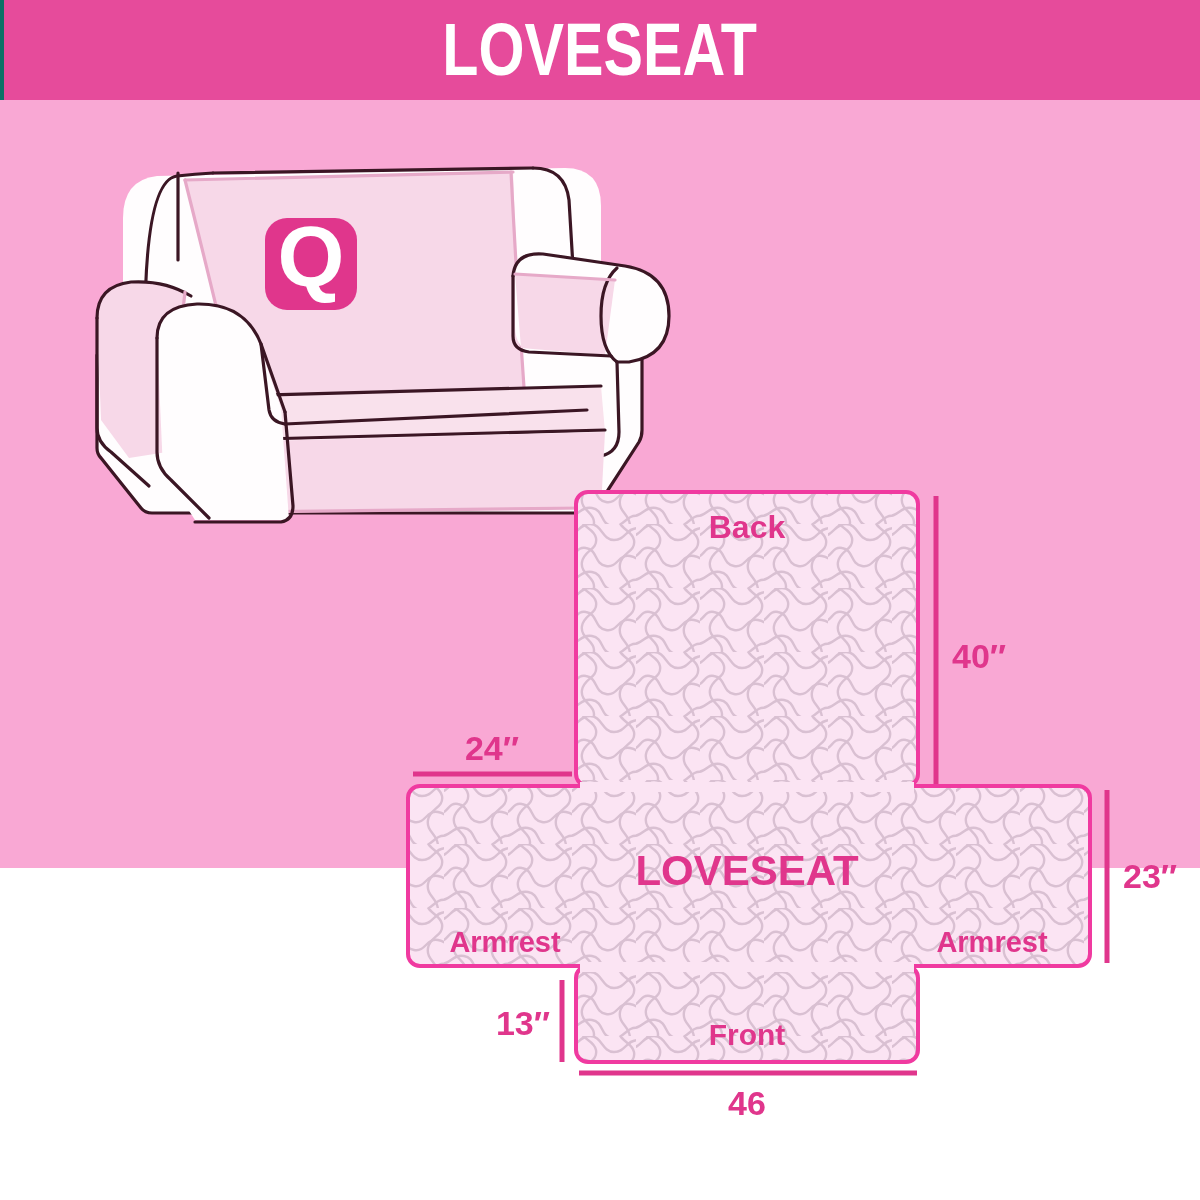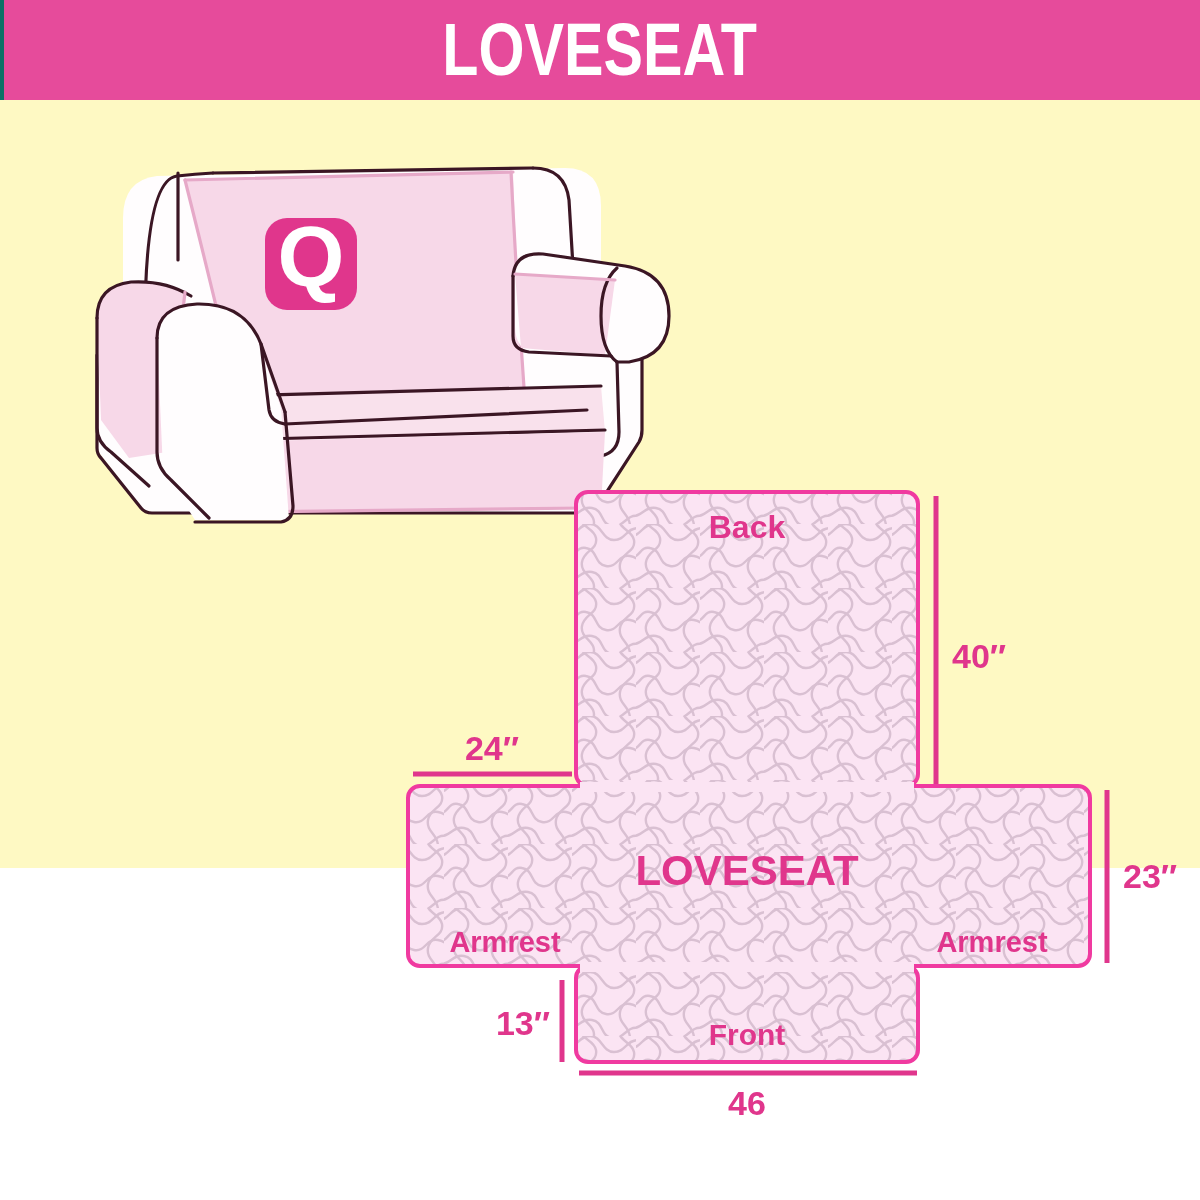--- a/index.html
+++ b/index.html
@@ -11,21 +11,21 @@
   body {
     width: 1200px;
     height: 1200px;
     font-family: "Liberation Sans", sans-serif;
     overflow: hidden;
   }
   #page {
     position: relative;
     width: 1200px;
     height: 868px;
-    background: #fef9c3;
+    background: #f9a8d4;
   }
 
   
   #header-banner {
     position: absolute;
     left: 0;
     top: 0;
     width: 1200px;
     height: 100px;
     background: #e64b9b;

